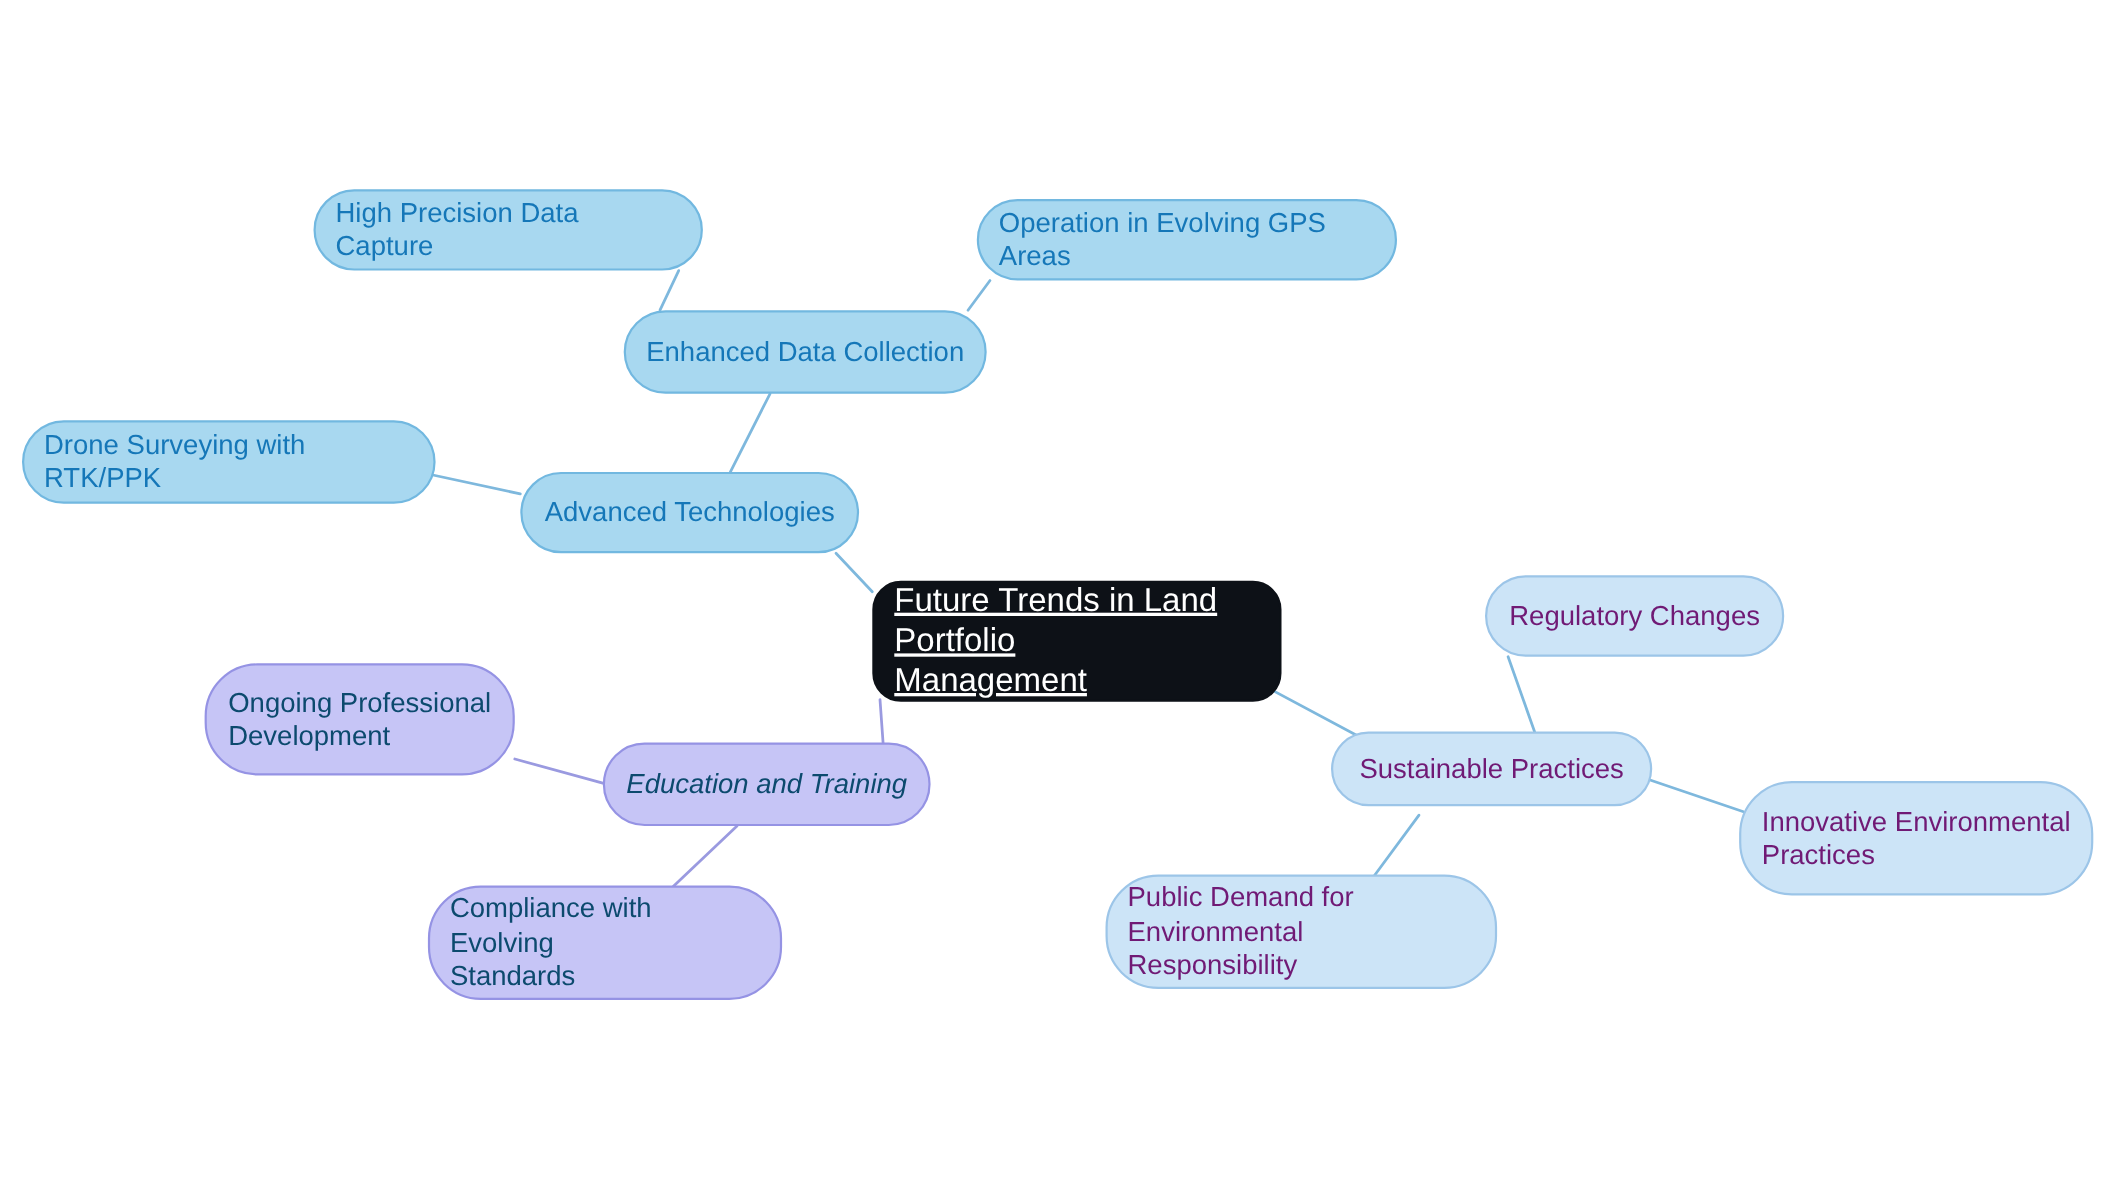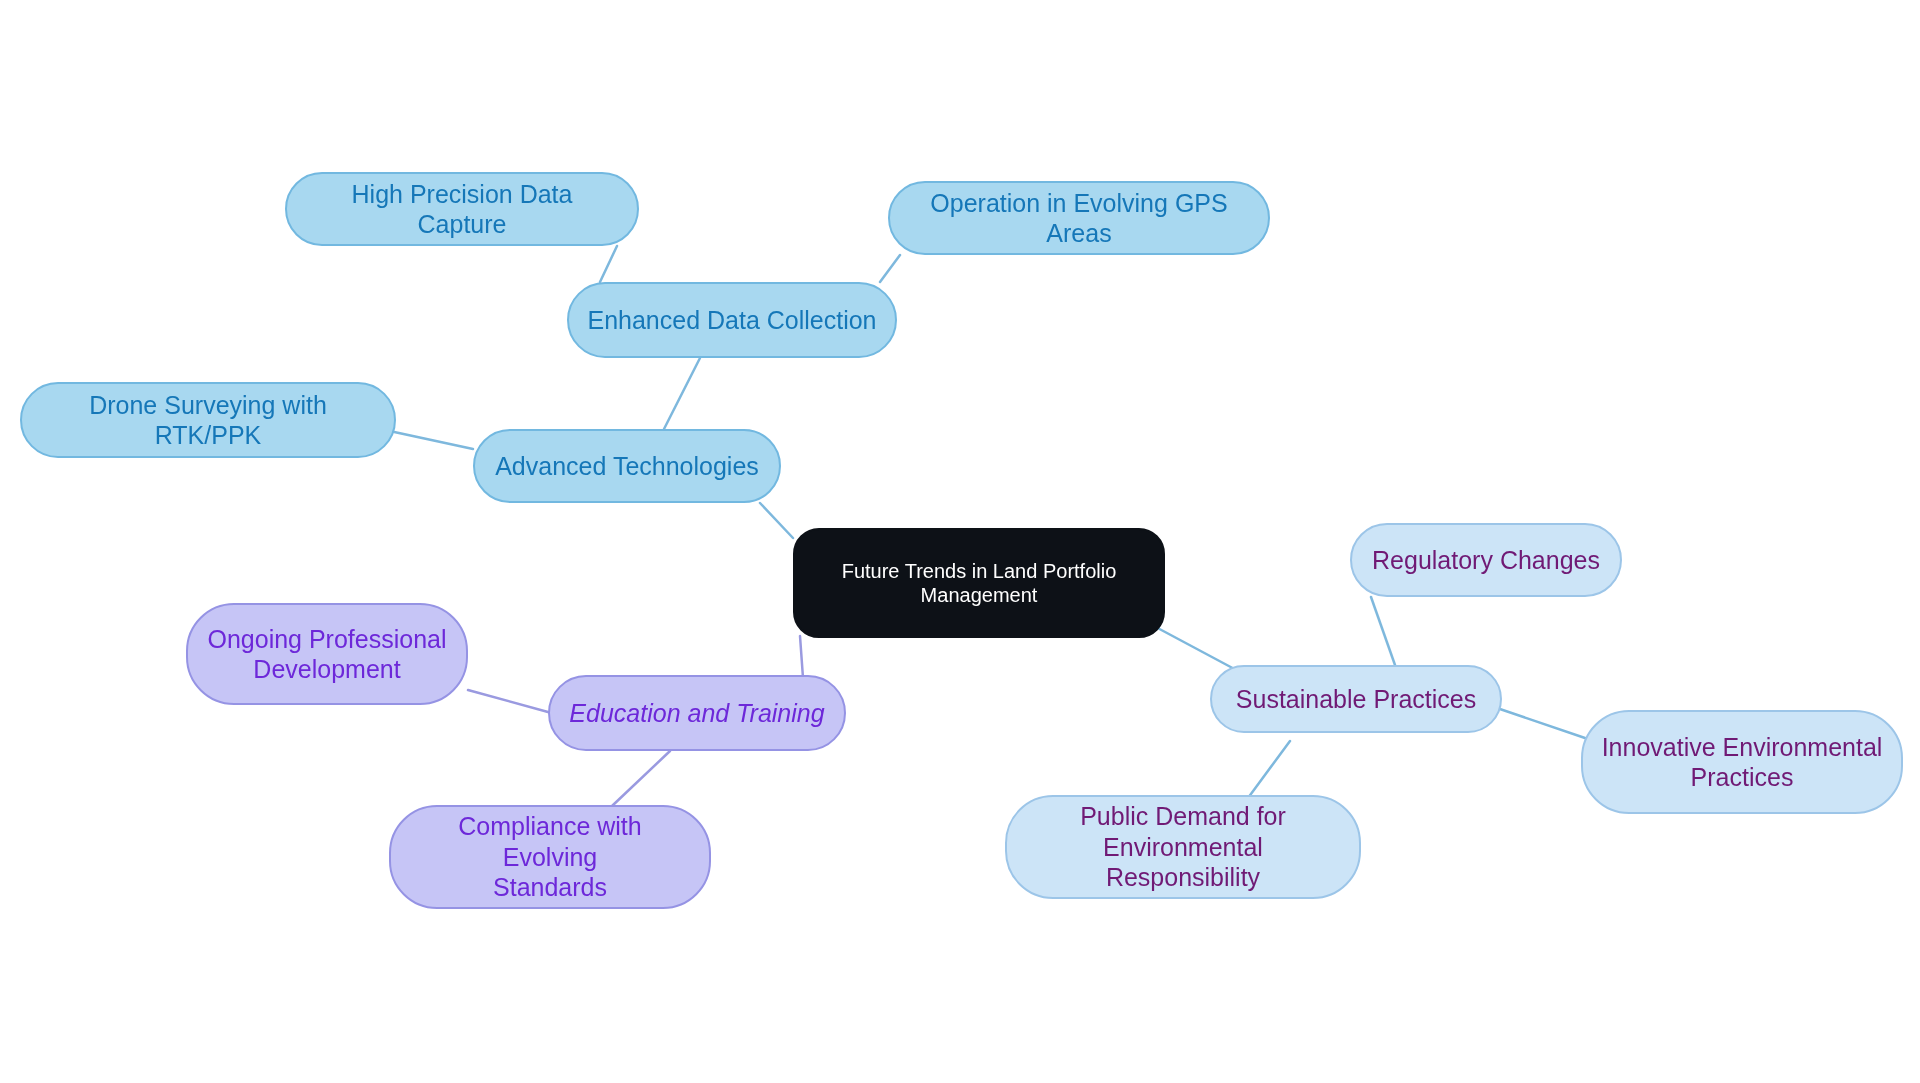--- a/index.html
+++ b/index.html
@@ -24,51 +24,51 @@
     width: 1920px;
     height: 1083px;
     pointer-events: none;
   }
   .node {
     position: absolute;
     box-sizing: border-box;
     display: flex;
     align-items: center;
     justify-content: center;
-    text-align: center;
     border-radius: 48px;
     border-style: solid;
     border-width: 2px;
     line-height: 1.22;
     padding: 20px 18px;
     white-space: pre-line;
   }
   .node-root {
     background: #0d1117;
     border-color: #0d1117;
     color: #ffffff;
-    font-size: 20px;
+    font-size: 30px;
     border-radius: 26px;
+    text-decoration: underline;
   }
   .node-blue {
     background: #a8d8f0;
     border-color: #72b8e0;
     color: #1577b8;
     font-size: 25px;
   }
   .node-lightblue {
     background: #cce4f7;
     border-color: #9cc5e8;
     color: #701a75;
     font-size: 25px;
   }
   .node-purple {
     background: #c6c5f6;
     border-color: #9593e4;
-    color: #6d28d9;
+    color: #0c4a6e;
     font-size: 25px;
   }
 </style>
 </head>
 <body>
 
 <div id="mindmap-canvas">
   <svg id="edge-layer" viewBox="0 0 1920 1083" width="1920" height="1083">
       <line x1="793" y1="538" x2="760" y2="503" stroke="#7eb8dd" stroke-width="2.5" stroke-linecap="round"></line>
       <line x1="664" y1="429" x2="700" y2="358" stroke="#7eb8dd" stroke-width="2.5" stroke-linecap="round"></line>

